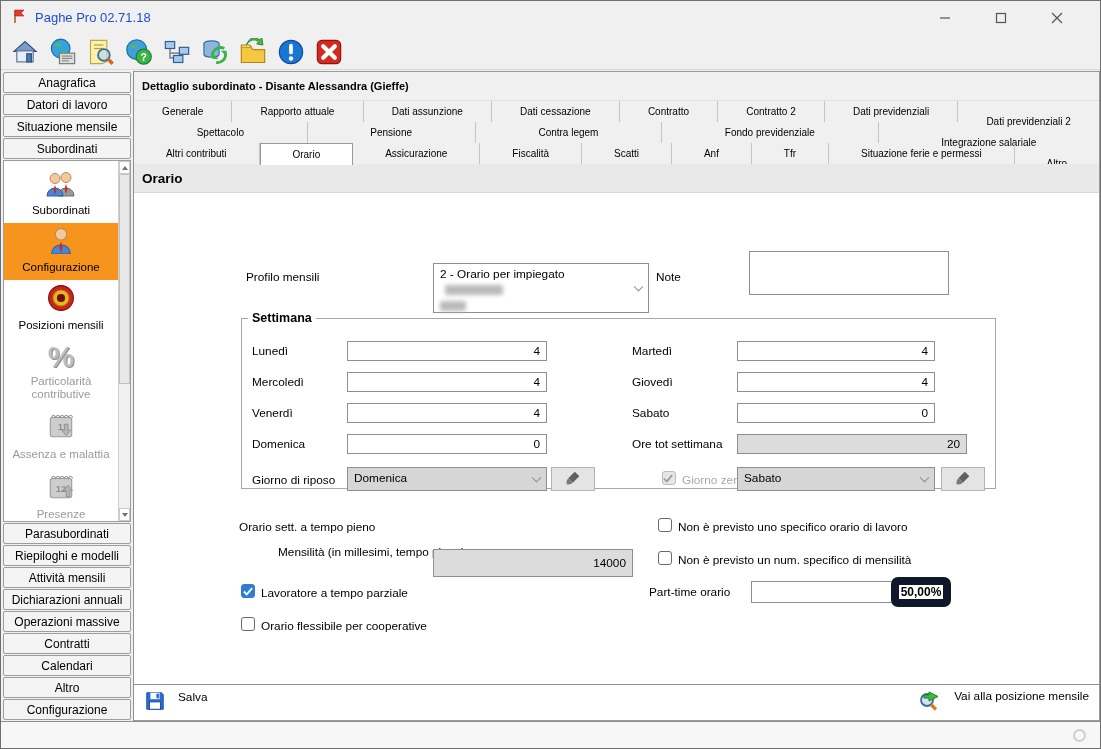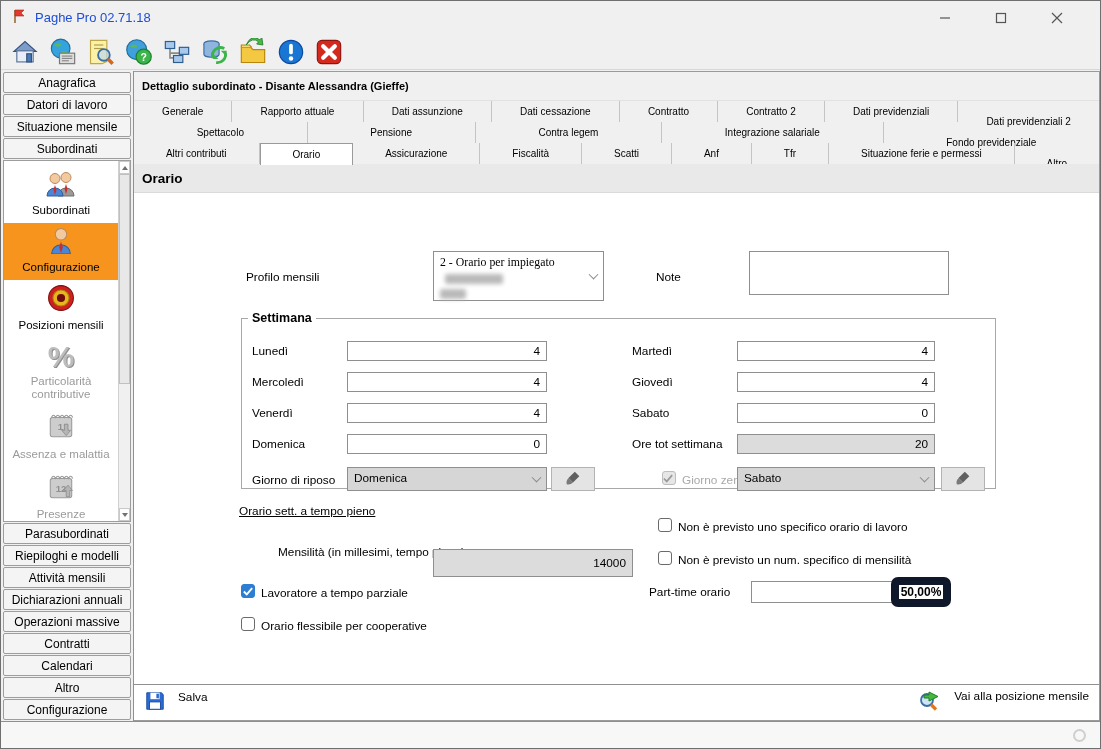--- a/index.html
+++ b/index.html
@@ -298,42 +298,42 @@
           <span class="tab">Dati cessazione</span>
           <span class="tab">Contratto</span>
           <span class="tab">Contratto 2</span>
           <span class="tab">Dati previdenziali</span>
           <span class="tab">Dati previdenziali 2</span>
         </div>
         <div class="tabrow">
           <span class="tab">Spettacolo</span>
           <span class="tab">Pensione</span>
           <span class="tab">Contra legem</span>
+          <span class="tab">Fondo previdenziale</span>
           <span class="tab">Integrazione salariale</span>
-          <span class="tab">Fondo previdenziale</span>
         </div>
         <div class="tabrow">
           <span class="tab">Altri contributi</span>
           <span class="tab active">Orario</span>
           <span class="tab">Assicurazione</span>
           <span class="tab">Fiscalità</span>
           <span class="tab">Scatti</span>
           <span class="tab">Anf</span>
           <span class="tab">Tfr</span>
           <span class="tab">Situazione ferie e permessi</span>
           <span class="tab">Altro</span>
         </div>
       </div>
 
       <div class="sectionbar">Orario</div>
 
       <div class="content">
 
         <span class="lbl" style="left:112px; top:77px;">Profilo mensili</span>
-        <div class="combo" style="left:299px; top:58px; width:171px; height:50px;font-family:Liberation Serif, serif;">
+        <div class="combo" style="left:299px; top:70px; width:216px; height:50px;">
           <span>2 - Orario per impiegato</span>
           <span class="redact" style="width:58px; height:10px; margin-left:5px;"></span><br>
           <span class="redact" style="width:26px; height:10px;"></span>
           <span class="chev"></span>
         </div>
         <span class="lbl" style="left:522px; top:77px;">Note</span>
         <div class="notebox" style="left:615px; top:58px; width:200px; height:44px;"></div>
 
         <fieldset class="week" style="left:107px; top:118px; width:755px; height:178px;">
           <legend>Settimana</legend>
@@ -348,21 +348,21 @@
           <div class="field" style="left:495px; top:47px; width:198px; height:20px;">4</div>
 
           <span class="lbl" style="left:10px; top:81px;">Venerdì</span>
           <div class="field" style="left:105px; top:78px; width:200px; height:20px;">4</div>
           <span class="lbl" style="left:390px; top:81px;">Sabato</span>
           <div class="field" style="left:495px; top:78px; width:198px; height:20px;">0</div>
 
           <span class="lbl" style="left:10px; top:112px;">Domenica</span>
           <div class="field" style="left:105px; top:109px; width:200px; height:20px;">0</div>
           <span class="lbl" style="left:390px; top:112px;">Ore tot settimana</span>
-          <div class="field ro" style="left:495px; top:109px; width:198px; height:20px;">20</div>
+          <div class="field ro" style="left:495px; top:109px; width:230px; height:20px;">20</div>
 
           <span class="lbl" style="left:10px; top:148px;">Giorno di riposo</span>
           <div class="combo gray" style="left:105px; top:142px; width:200px; height:24px;">
             <span>Domenica</span>
             <span class="chev"></span>
           </div>
           <div class="brushbtn" style="left:309px; top:142px;">
             <span><svg width="18" height="18" viewBox="0 0 20 20">
                   <path d="M12 3 l5 5 -7 7 -5 -5 z" fill="#5f5f5f"></path>
                   <path d="M5 10 q-3 3 -2 7 q4 1 7 -2 z" fill="#7a7a7a"></path>
@@ -378,21 +378,21 @@
             <span class="chev"></span>
           </div>
           <div class="brushbtn" style="left:699px; top:142px;">
             <span><svg width="18" height="18" viewBox="0 0 20 20">
                   <path d="M12 3 l5 5 -7 7 -5 -5 z" fill="#5f5f5f"></path>
                   <path d="M5 10 q-3 3 -2 7 q4 1 7 -2 z" fill="#7a7a7a"></path>
                 </svg></span>
           </div>
         </fieldset>
 
-        <span class="lbl" style="left:105px; top:311px;text-decoration:underline;">Orario sett. a tempo pieno</span>
+        <span class="lbl" style="left:105px; top:327px;">Orario sett. a tempo pieno</span>
         <span class="cb" style="left:524px; top:325px;"></span>
         <span class="cblbl" style="left:544px; top:327px;">Non è previsto uno specifico orario di lavoro</span>
 
         <span class="lbl" style="left:105px; top:352px;margin-left:39px;">Mensilità (in millesimi, tempo pieno)</span>
         <div class="field ro" style="left:299px; top:356px; width:200px; height:28px;">14000</div>
         <span class="cb" style="left:524px; top:358px;"></span>
         <span class="cblbl" style="left:544px; top:360px;">Non è previsto un num. specifico di mensilità</span>
 
         <span class="cb checked" style="left:107px; top:391px;">
             <svg width="10" height="9" viewBox="0 0 12 10">

